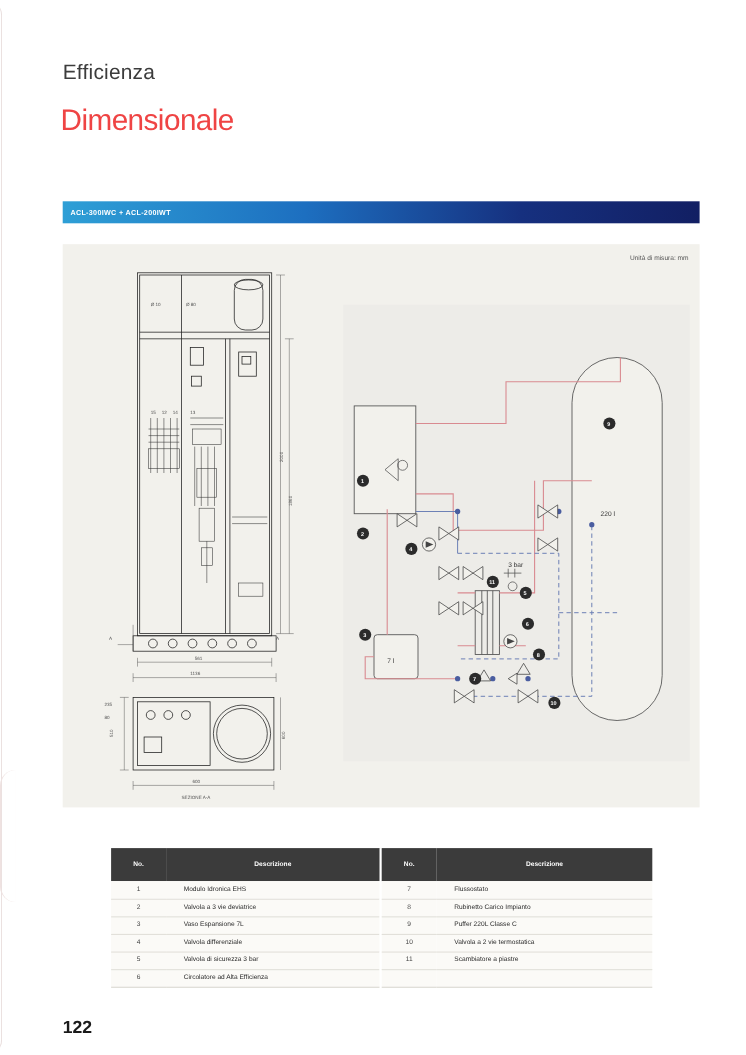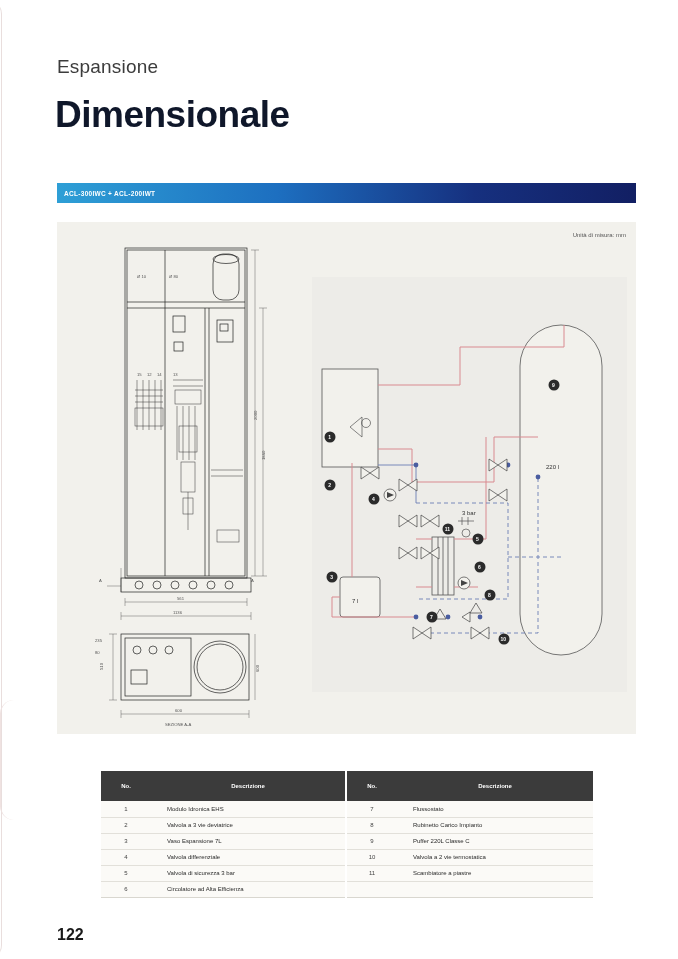--- a/index.html
+++ b/index.html
@@ -42,23 +42,23 @@
     top: 56px;
     font-size: 19px;
     font-weight: 400;
     color: #3c3c3c;
     letter-spacing: 0.2px;
   }
   .title {
     position: absolute;
     left: 55px;
     top: 94px;
-    font-size: 37px;
-    font-weight: 700;
-    color: #0f172a;
+    font-size: 27px;
+    font-weight: 400;
+    color: #ef4444;
     letter-spacing: -0.5px;
   }
 
   .bluebar {
     position: absolute;
     left: 57px;
     top: 183px;
     width: 579px;
     height: 20px;
     background: linear-gradient(90deg, #2e9fd6 0%, #1d6fc0 38%, #16307f 72%, #121f63 100%);
@@ -162,21 +162,21 @@
   .lbl { font-size: 6px; fill: #333; font-family: "Liberation Sans", sans-serif; }
   .lbl-sm { font-size: 4.2px; fill: #555; font-family: "Liberation Sans", sans-serif; }
   .badge-txt { font-size: 5px; fill: #ffffff; font-weight: bold; font-family: "Liberation Sans", sans-serif; }
 </style>
 </head>
 <body>
 
 <div class="page-edge"></div>
 <div class="edge-curve"></div>
 
-<div class="brand">Espansione</div>
+<div class="brand">Efficienza</div>
 <div class="title">Dimensionale</div>
 
 <div class="bluebar">
   <span>ACL-300IWC + ACL-200IWT</span>
 </div>
 
 <div class="figure">
 
   <div class="unit-label">Unità di misura: mm</div>
 

